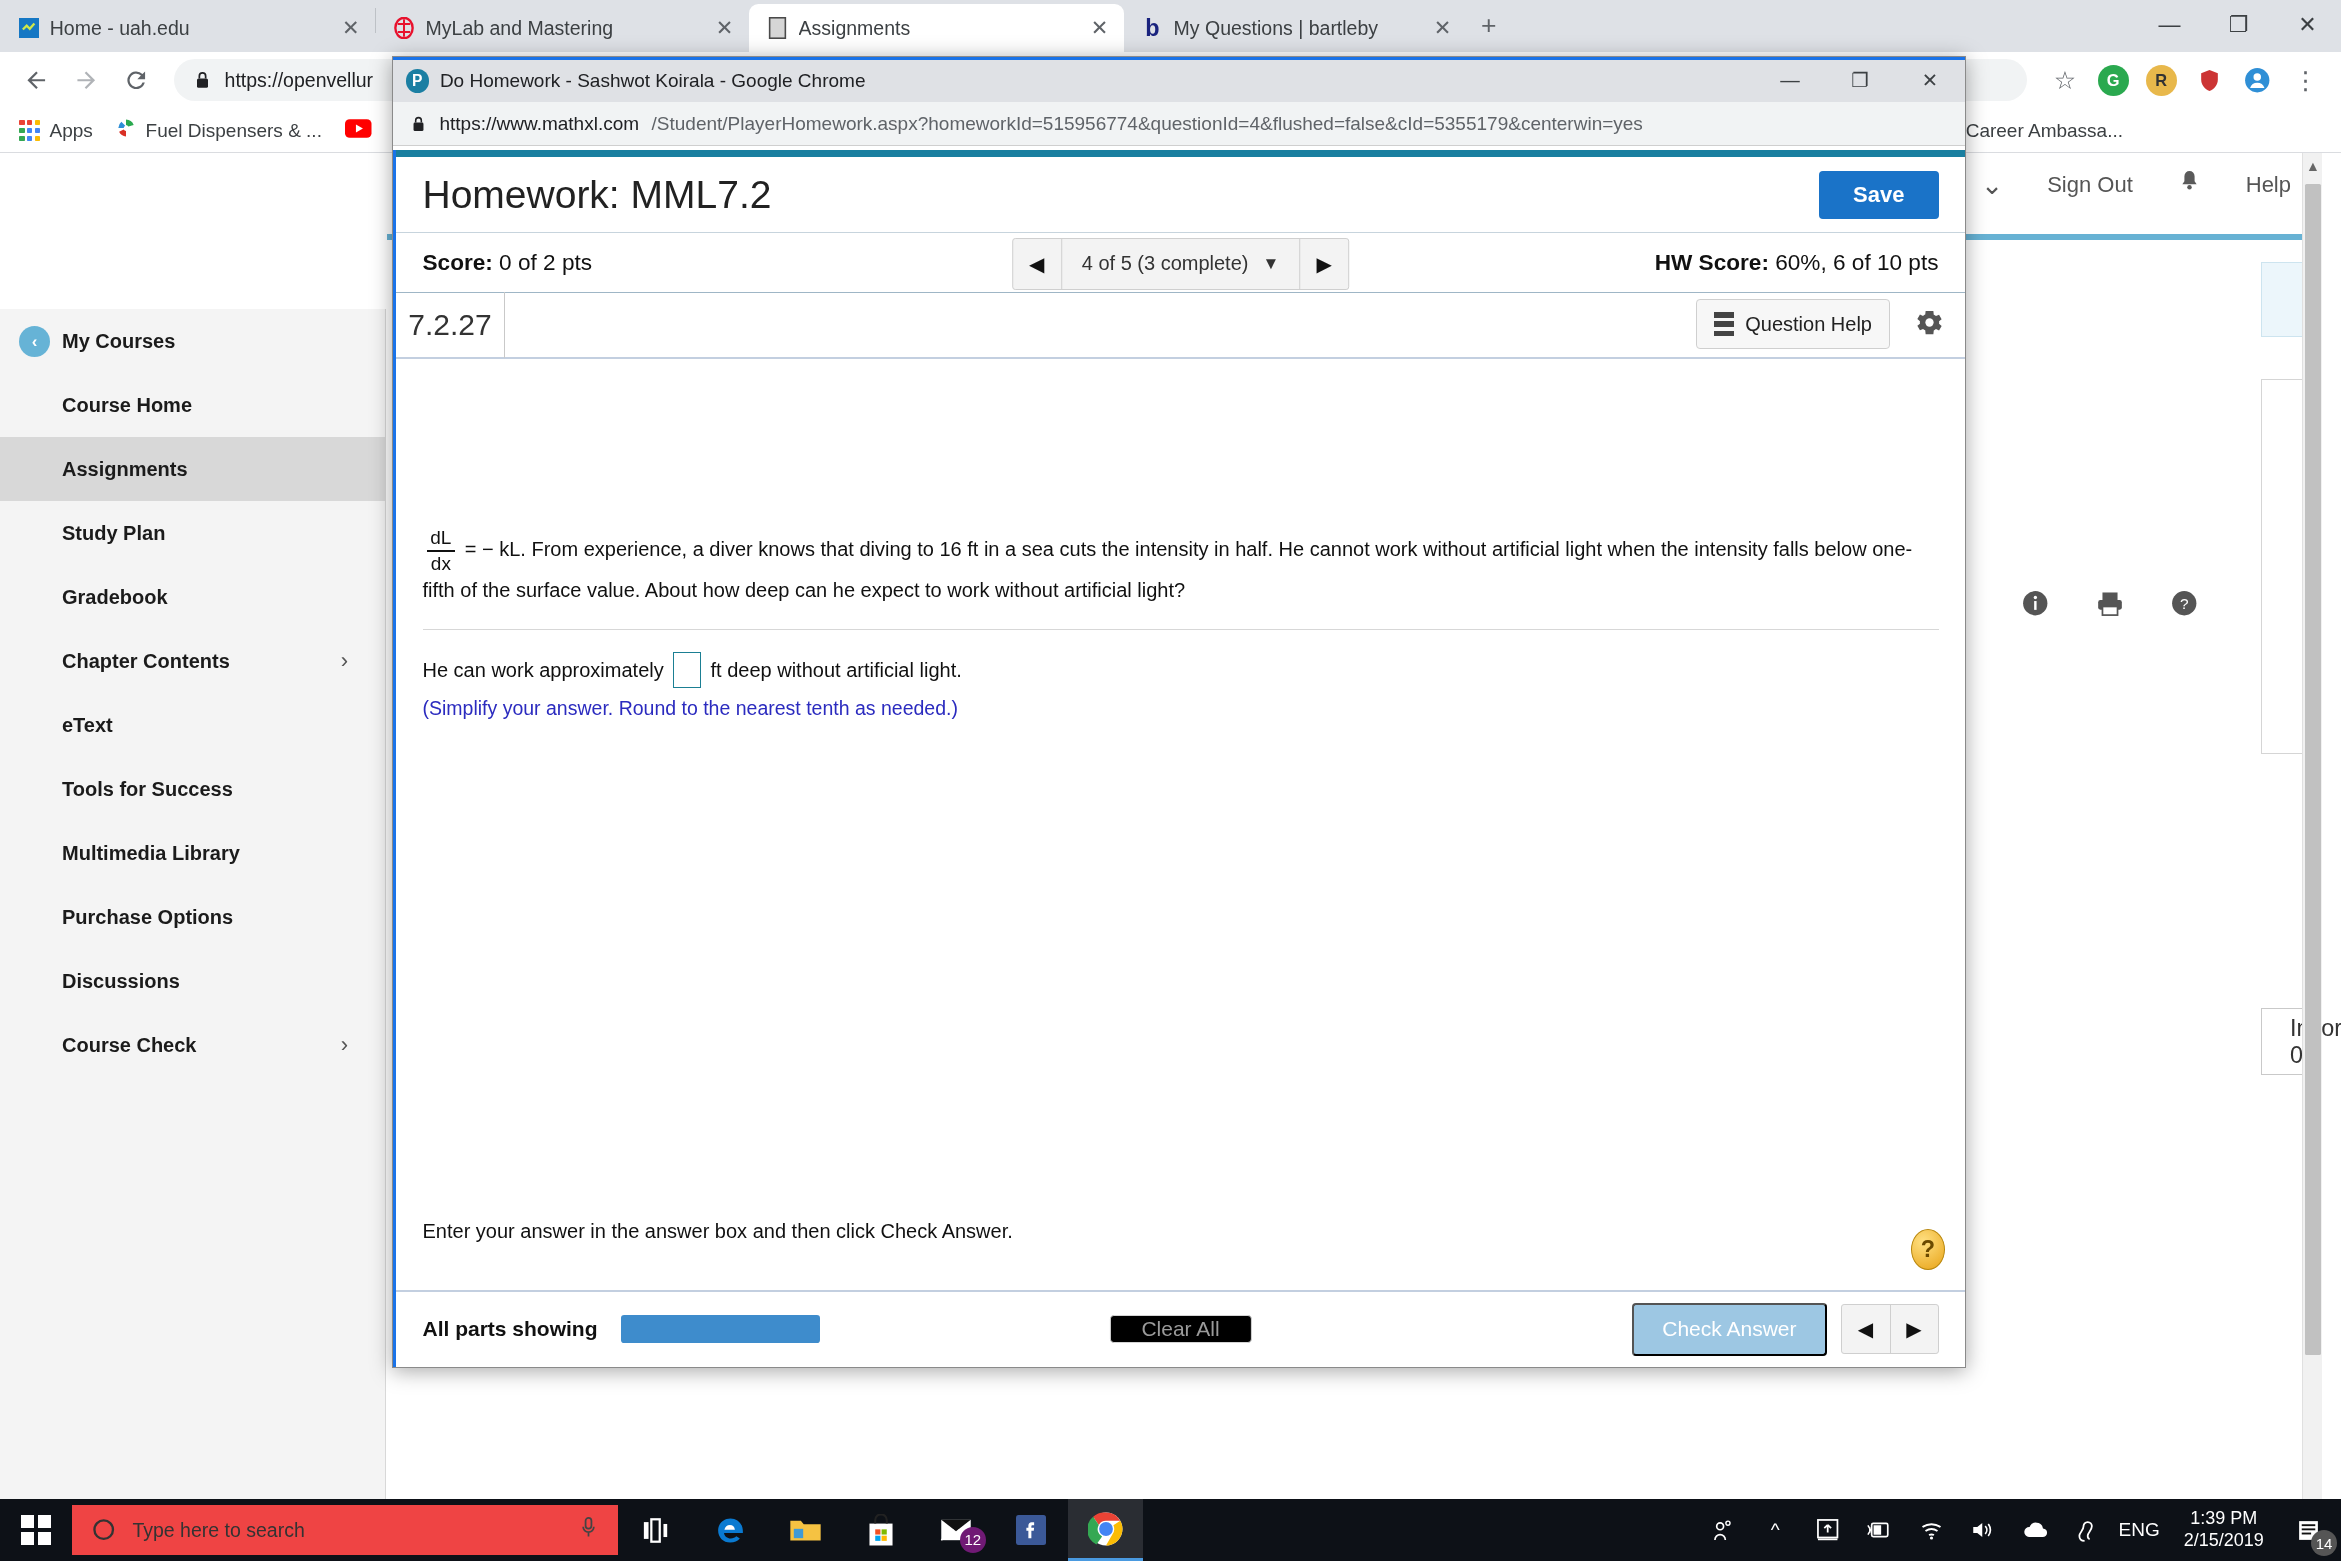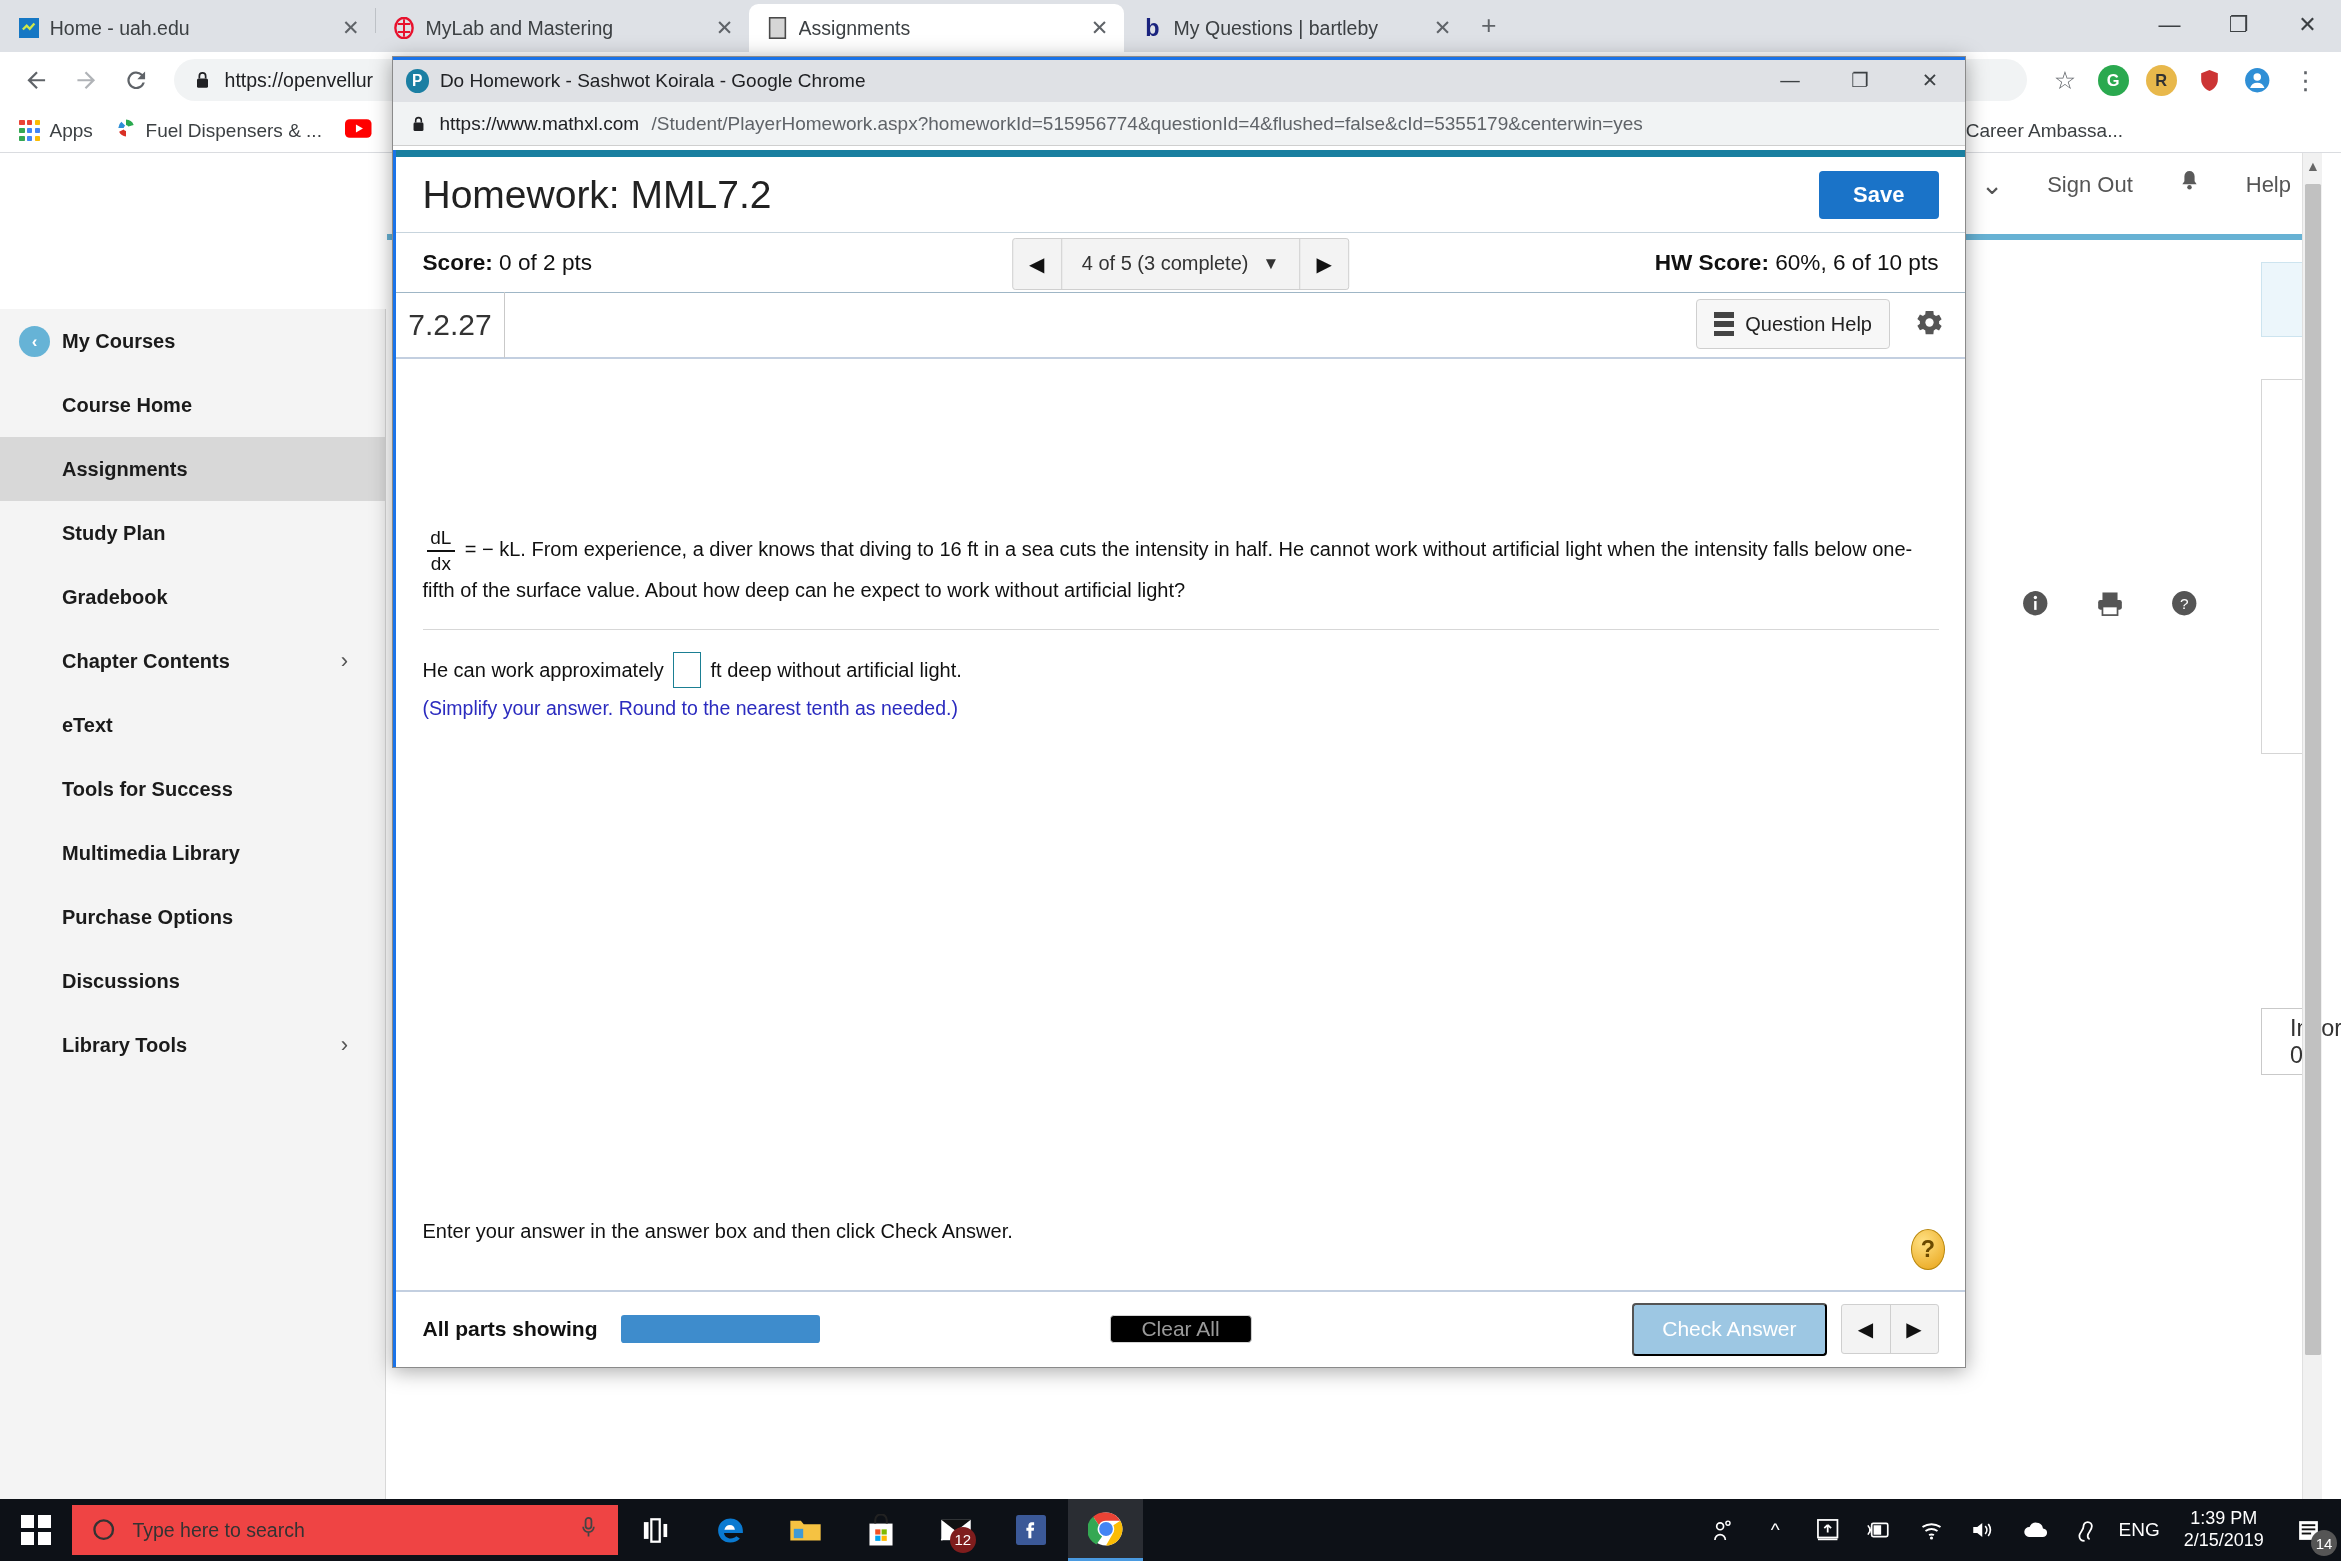--- a/index.html
+++ b/index.html
@@ -190,21 +190,21 @@
   .taskbar { position:absolute; left:0; bottom:0; width: 2342px; height: 62px; background:#0d1117; display:flex; align-items:center;}
   .startbtn { width: 72px; height: 62px; display:flex;align-items:center;justify-content:center;}
   .winlogo { display:grid; grid-template-columns: 13.3px 13.3px; grid-template-rows: 13.3px 13.3px; gap:3.1px;}
   .winlogo i { background:#fff; display:block;}
   .searchbox { width: 546px; height: 50px; background:#ef4444; display:flex;align-items:center; padding: 0 20px; gap: 17px; font-size:19.5px; color:#333;}
   .tb-icons { display:flex; align-items:center; gap: 0;}
   .tb-icons > div { width: 75px; height: 62px; display:flex;align-items:center;justify-content:center; position:relative;}
   .tray { margin-left:auto; display:flex;align-items:center; gap: 0; padding-right: 7.8px;}
   .tray > div { min-width: 52px; height: 62px; display:flex;align-items:center;justify-content:center; color:#fff; font-size:19px;}
   .clock { flex-direction:column; gap:2.3px; min-width: 117px !important; font-size: 18px !important; line-height:1.1;}
-  .badge { position:absolute; bottom: 7.8px; right: 17px; width: 26.5px;height:26.5px;border-radius:50%;background:#7f1d1d;color:#fff;font-size:15px;display:flex;align-items:center;justify-content:center;}
+  .badge { position:absolute; bottom: 7.8px; right: 7px; width: 26.5px;height:26.5px;border-radius:50%;background:#701a75;color:#fff;font-size:15px;display:flex;align-items:center;justify-content:center;}
   .chrome-active { border-bottom: 3.9px solid #4a9ae0; background: rgba(255,255,255,.12);}
 </style>
 </head>
 <body>
 
 <div id="root">
 
   <div class="browser-win">
 
     <div class="tabstrip">
@@ -383,21 +383,21 @@
         <div class="side-item">
           <span>Multimedia Library</span>
         </div>
         <div class="side-item">
           <span>Purchase Options</span>
         </div>
         <div class="side-item">
           <span>Discussions</span>
         </div>
         <div class="side-item">
-          <span>Library Tools</span>
+          <span>Course Check</span>
           <span class="chev">›</span>
         </div>
       </div>
 
       <div class="rightpane">
         <div class="rp-head">
           <span style="font-size:26.5px;">⌄</span>
           <span>Sign Out</span>
           <span>
             <svg width="25" height="26.5" viewBox="0 0 24 26">

